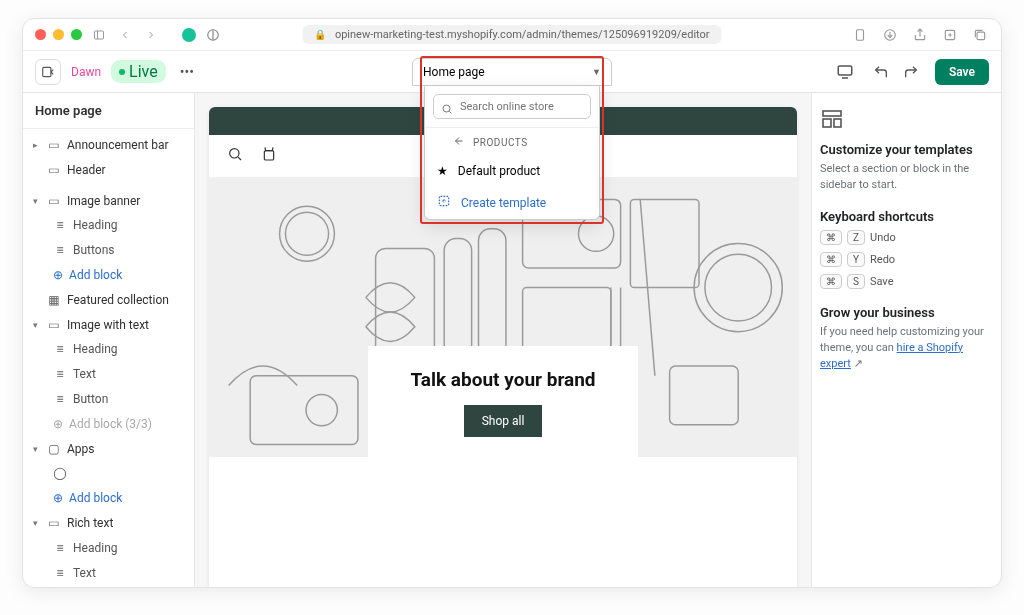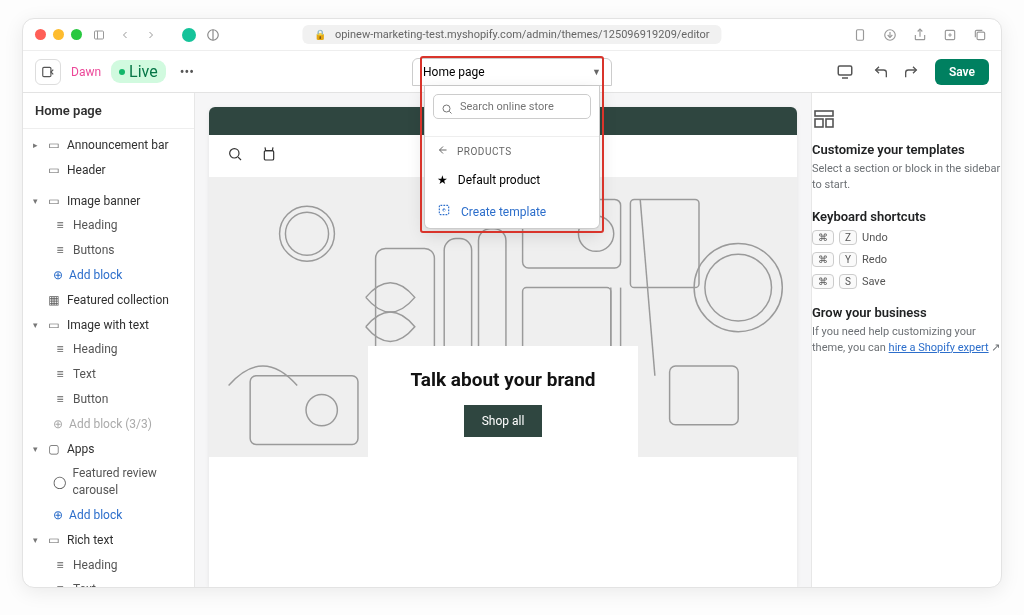--- a/index.html
+++ b/index.html
@@ -63,27 +63,27 @@
   .arrow-annot { position:absolute; top:56px; left:290px; width:110px; height:8px;}
   .arrow-annot svg { width:100%; height:100%;}
 
   
   .dropdown-wrap { position:absolute; top:7px; left:50%; transform:translateX(-50%); width:176px; z-index:50; }
   .dropdown-panel { background:#fff; border:1px solid #ccc; border-top:none; border-radius:0 0 6px 6px; box-shadow:0 6px 18px rgba(0,0,0,0.12); overflow:hidden;}
   .search-row { padding:8px;}
   .search-inp { width:100%; border:1px solid #ccc; border-radius:5px; padding:5px 8px 5px 26px; font-size:11px; background:#fff;}
   .search-wrap { position:relative;}
   .search-wrap .sico { position:absolute; left:8px; top:6px; color:#777;}
-  .dd-sec-head { display:flex; align-items:center; gap:8px; padding:7px 12px; font-size:10px; letter-spacing:.5px; color:#666; cursor:pointer; border-top:1px solid #eee;margin-top:9px;}
+  .dd-sec-head { display:flex; align-items:center; gap:8px; padding:7px 28px; font-size:10px; letter-spacing:.5px; color:#666; cursor:pointer; border-top:1px solid #eee;}
   .dd-item { display:flex; align-items:center; gap:10px; padding:8px 12px; font-size:12px; cursor:pointer;}
   .dd-item.create { color:#2c6ecb;}
   .red-box { position:absolute; top:-1px; left:-4px; right:-4px; bottom:-4px; border:2.5px solid #d9342b; border-radius:3px; pointer-events:none; z-index:60;}
 
   
-  .rpanel { width:190px; border-left:1px solid #e7e7e7; padding:14px 0; font-size:12px; color:#555; display:flex; flex-direction:column; gap:16px; overflow-y:auto;}
+  .rpanel { width:190px; border-left:1px solid #e7e7e7; padding:14px 8px; font-size:12px; color:#555; display:flex; flex-direction:column; gap:16px; overflow-y:auto;}
   .rpanel .ico-templates svg { width:24px; height:24px; color:#555;}
   .rpanel h3 { font-size:13px; color:#202223; font-weight:600; margin-bottom:4px;}
   .rpanel p { font-size:11px; line-height:1.45; color:#6d7175;}
   .kbd-list { display:flex; flex-direction:column; gap:7px; margin-top:6px;}
   .kbd-row { display:flex; align-items:center; gap:5px; font-size:11px; color:#555;}
   .key { border:1px solid #ccc; border-radius:4px; padding:1px 5px; font-size:10px; background:#fafafa; min-width:16px; text-align:center;}
   .rpanel a { color:#2c6ecb; text-decoration:underline;}
 </style>
 </head>
 <body>
@@ -302,21 +302,20 @@
             <span>Add block (3/3)</span>
           </div>
 
         <div class="row">
             <span class="caret">▾</span>
             <span class="ico">▢</span>
             <span>Apps</span>
           </div>
         <div class="row child">
             <span class="ico">◯</span>
-            <span>Featured review carousel</span>
           </div>
         <div class="row add-block">
             <span style="color:#2c6ecb;">⊕</span>
             <span>Add block</span>
           </div>
 
         <div class="row">
             <span class="caret">▾</span>
             <span class="ico">▭</span>
             <span>Rich text</span>

